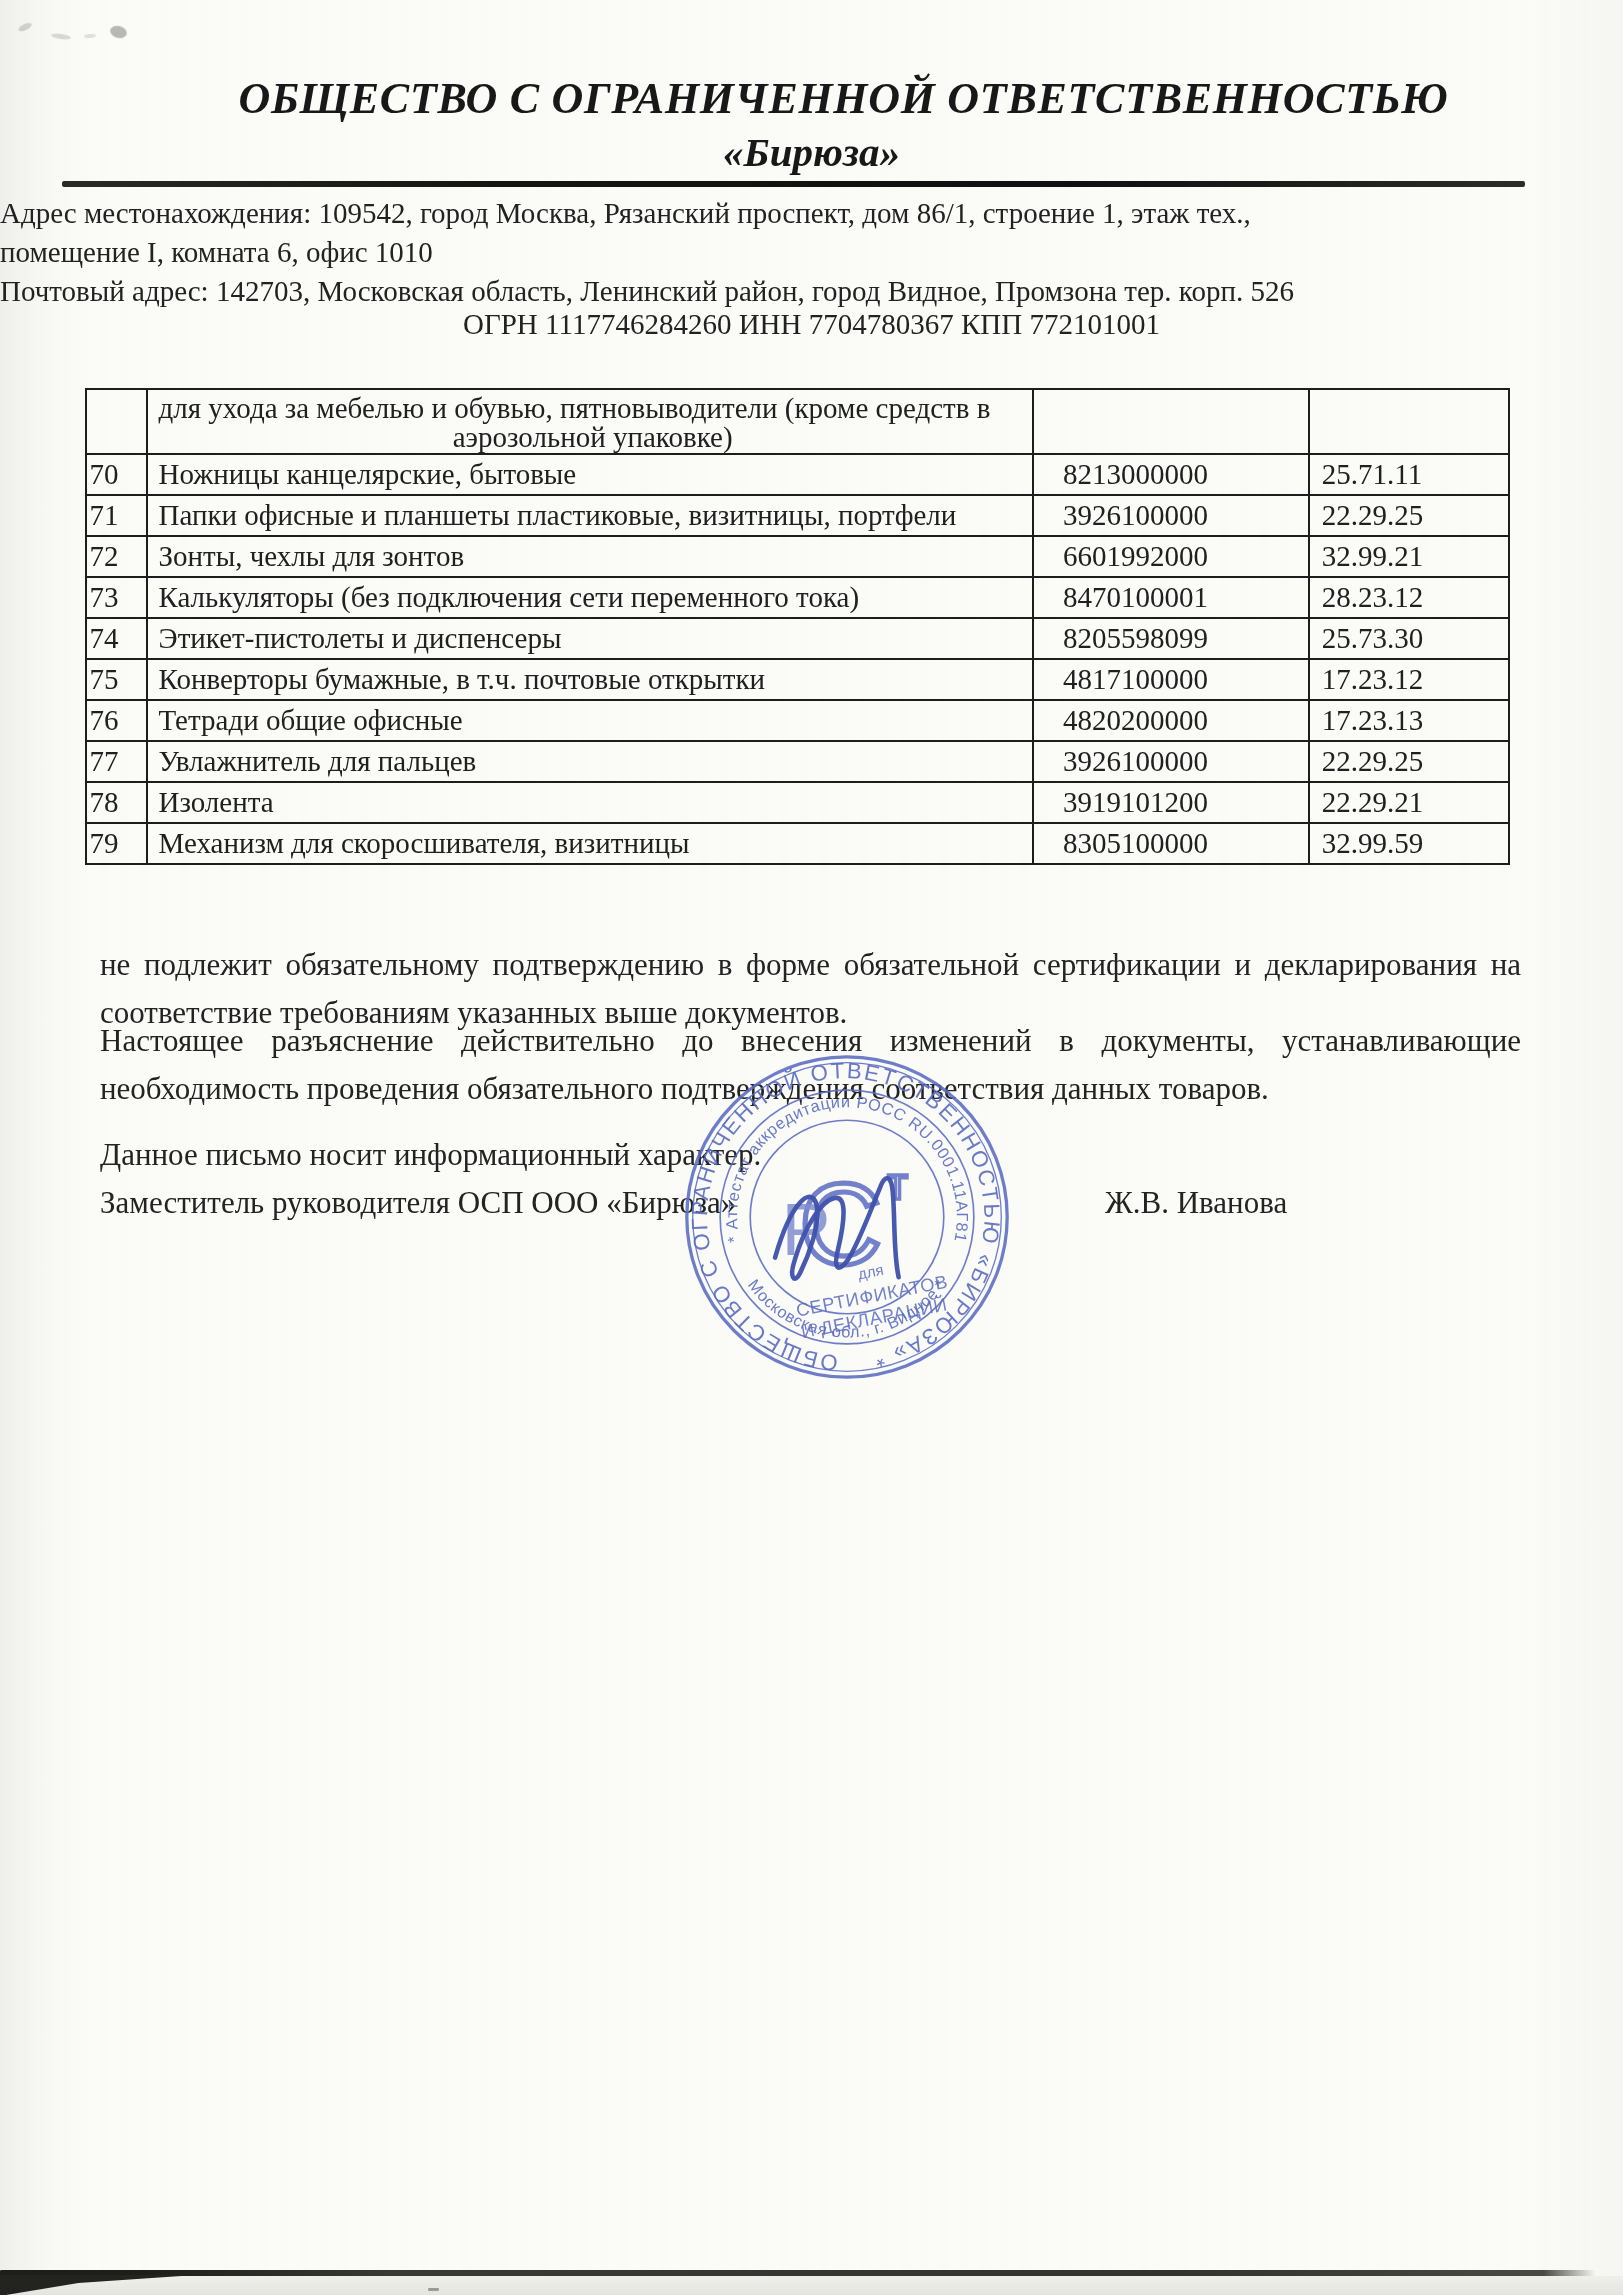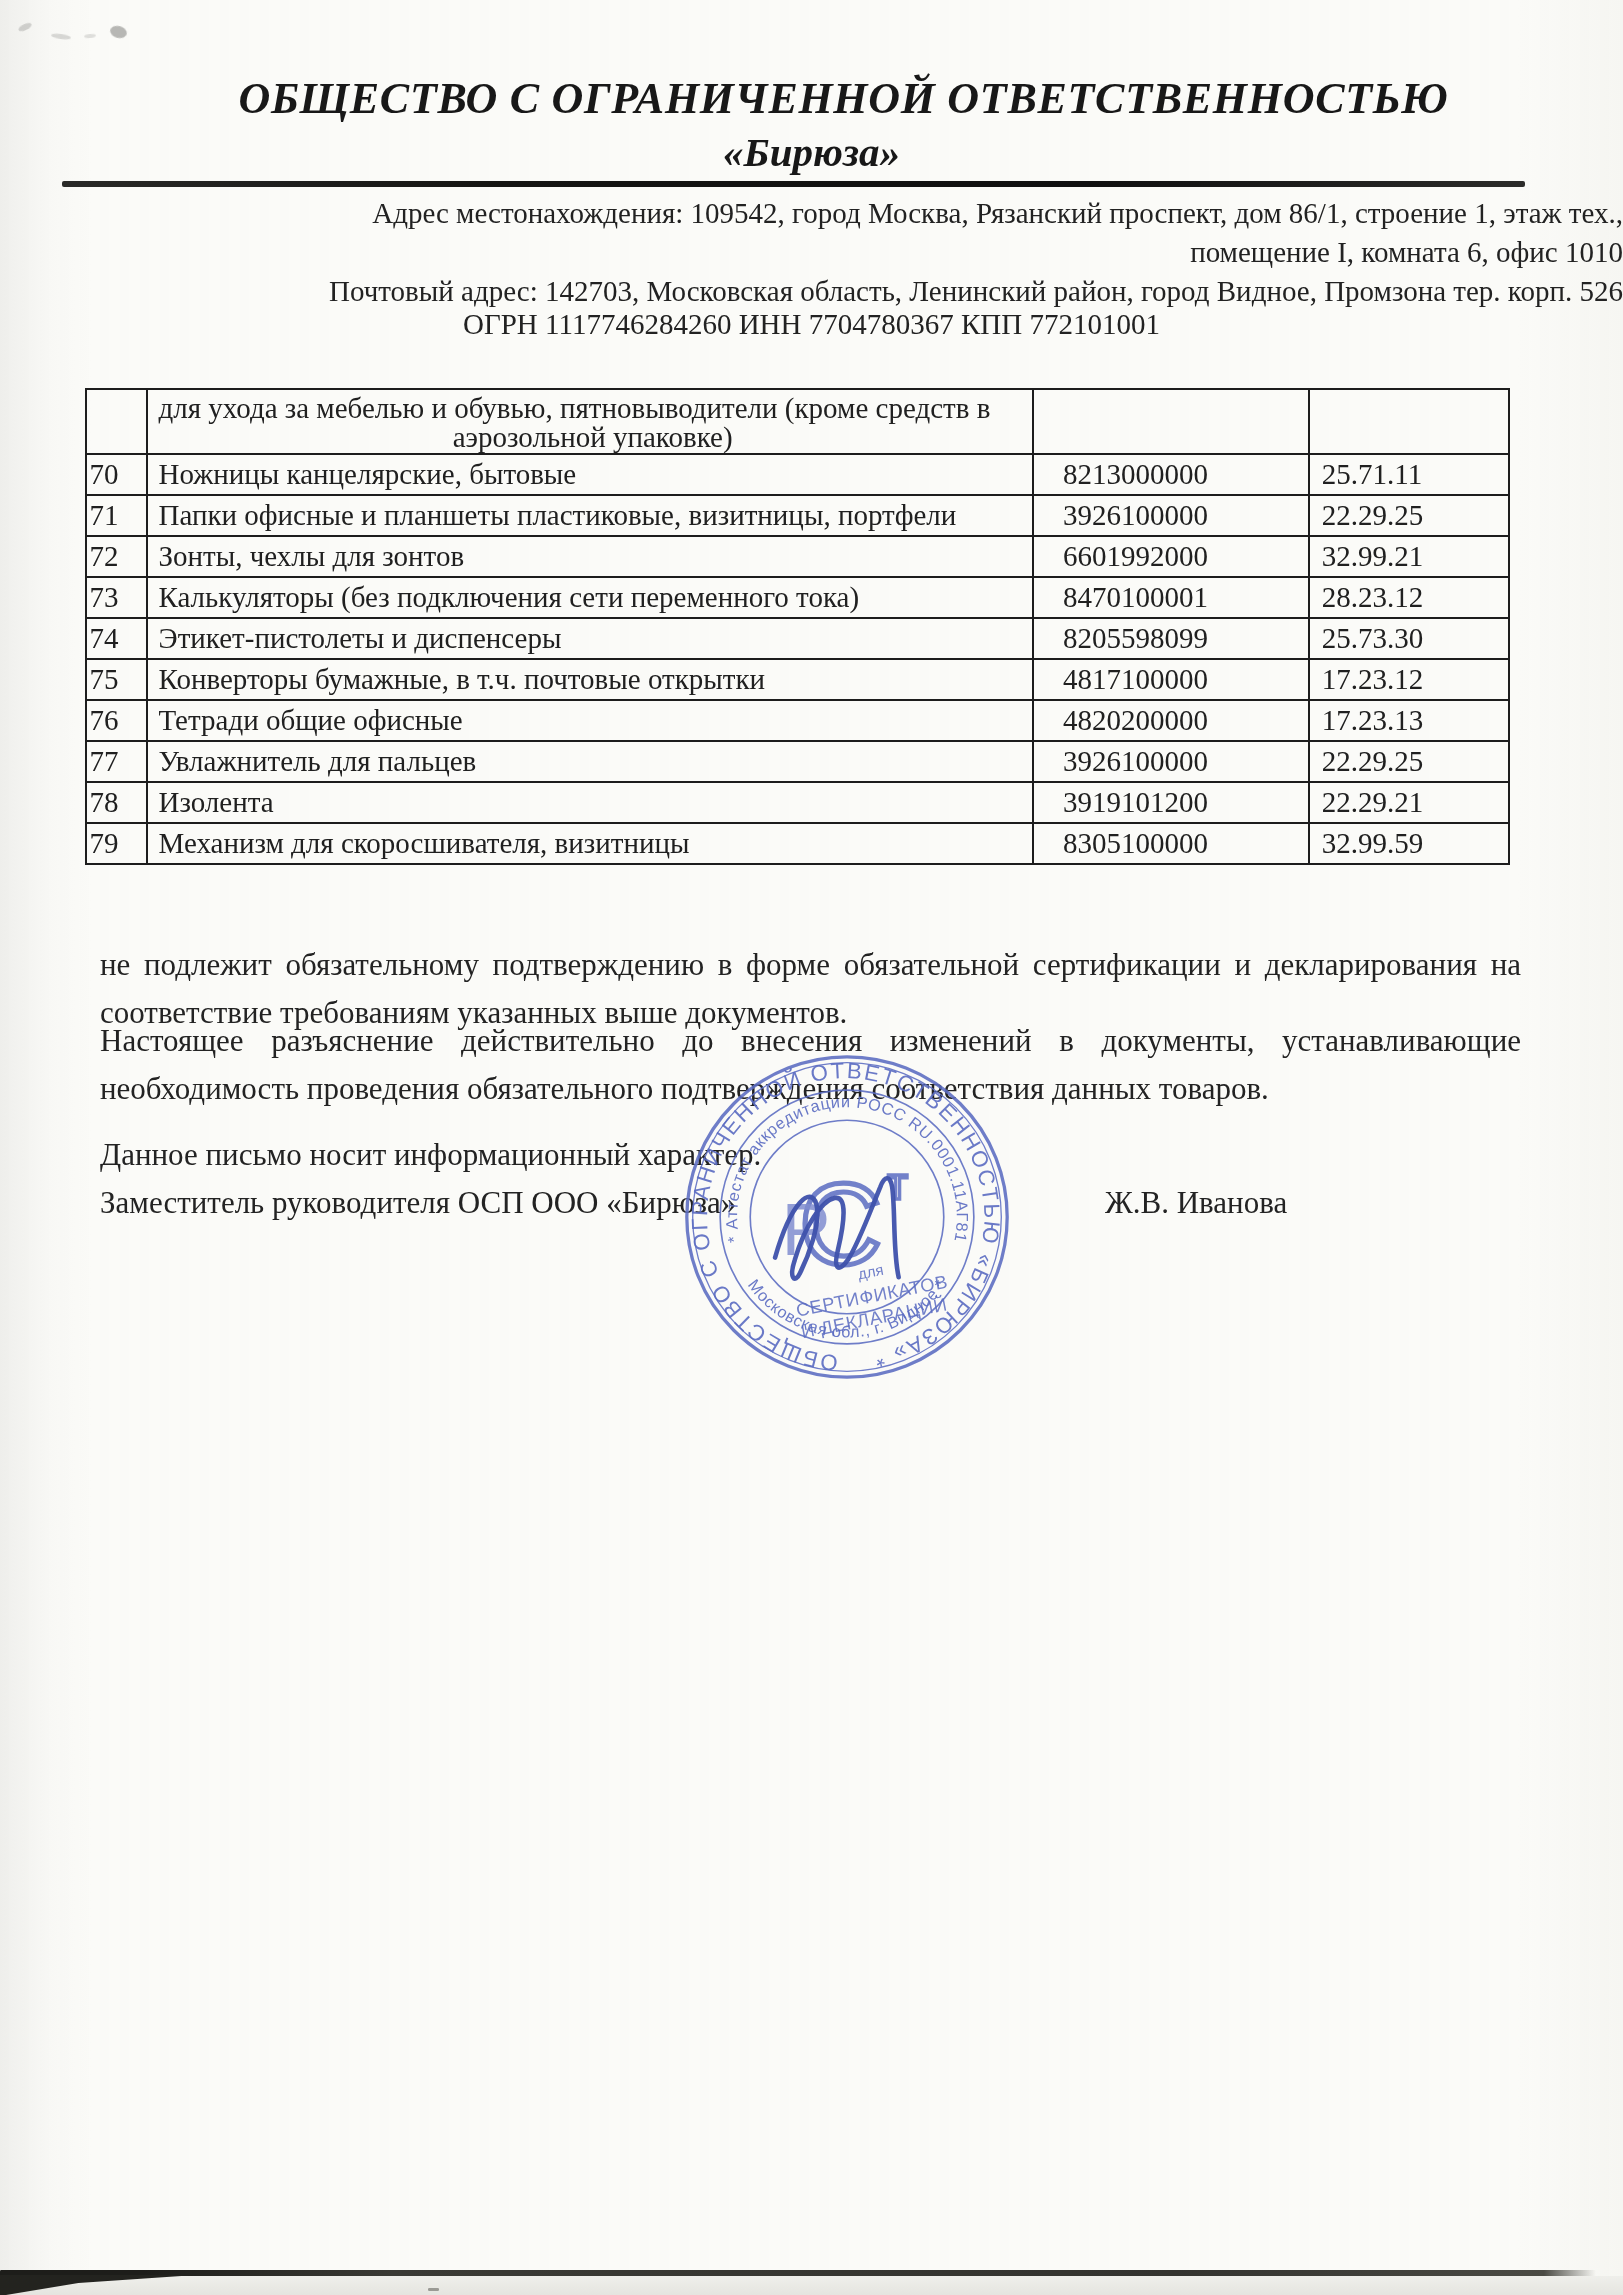--- a/index.html
+++ b/index.html
@@ -33,21 +33,21 @@
     position:absolute;left:0;top:128px;width:100%;
     text-align:center;font-size:41px;font-weight:bold;font-style:italic;color:#181818;
   }
   .rule{
     position:absolute;left:62px;top:181px;width:1463px;height:5.9px;
     background:linear-gradient(90deg,#2a2a28,#151513 30%,#101010 70%,#2c2c2a);
     border-radius:2px;
   }
   .addr{
     position:absolute;left:0;top:194px;width:100%;
-    text-align:right;font-size:29px;line-height:39px;color:#222;
+    text-align:left;font-size:29px;line-height:39px;color:#222;
   }
   .reg{
     position:absolute;left:0;top:309px;width:100%;
     text-align:center;font-size:29px;line-height:30px;color:#222;
   }
   table.items{
     position:absolute;left:85px;top:388px;
     width:1422px;table-layout:fixed;
     border-collapse:collapse;
     font-size:29px;color:#202020;

